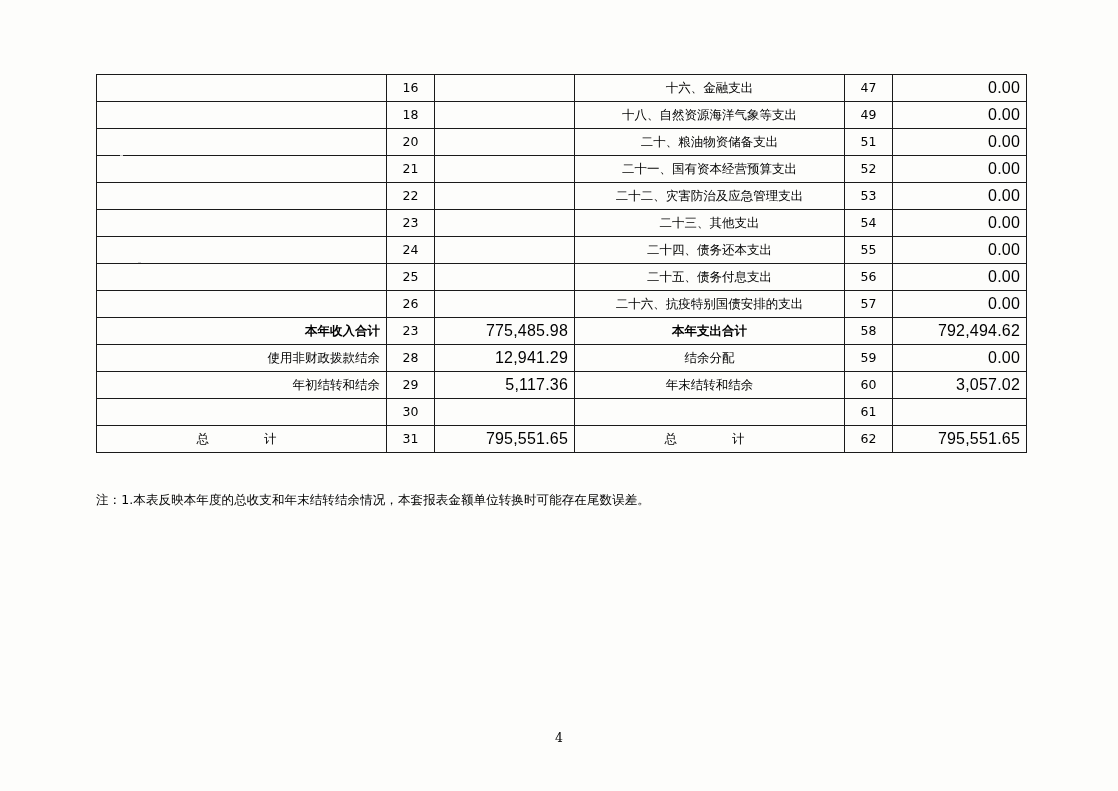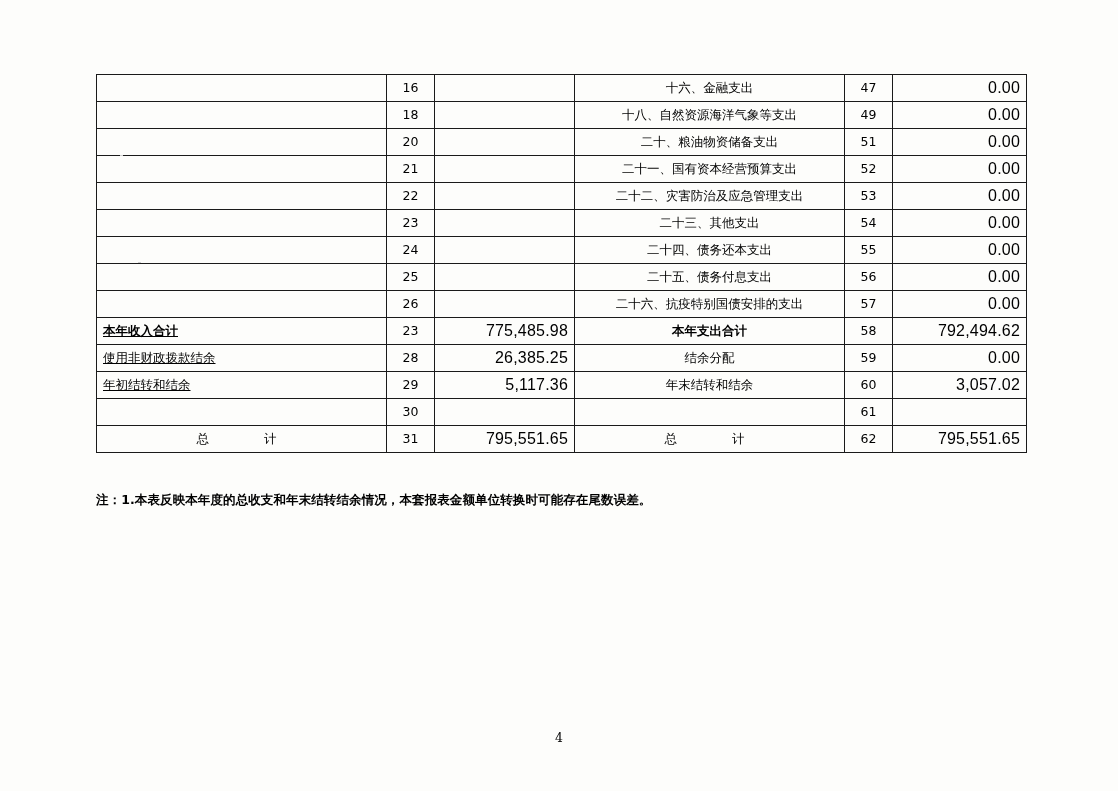--- a/index.html
+++ b/index.html
@@ -60,39 +60,38 @@
     font-size: 16px;
     letter-spacing: 0.2px;
     padding-right: 8px;
   }
   td.lbl-right {
     text-align: center;
     padding-left: 10px;
     font-size: 12.5px;
   }
   td.lbl-left {
-    text-align: left;
-    font-size: 12.5px;
-    text-decoration: underline;
+    text-align: right;
+    font-size: 12.5px;
   }
   .bold { font-weight: bold; }
   .center { text-align: center; }
   .total-label {
     text-align: center;
     font-weight: normal;
     letter-spacing: 10px;
     padding-left: 10px;
   }
   .note {
     position: absolute;
     left: 96px;
     top: 492px;
     width: 940px;
     font-size: 12.5px;
-    font-weight: bold;
+    font-weight: normal;
     letter-spacing: 0.1px;
   }
   .page-number {
     position: absolute;
     left: 0;
     top: 730px;
     width: 1118px;
     text-align: center;
     font-size: 12.5px;
     font-family: "DejaVu Serif", "Liberation Serif", serif;
@@ -210,21 +209,21 @@
           <td class="num">23</td>
           <td class="val">775,485.98</td>
           <td class="lbl-right bold center">本年支出合计</td>
           <td class="num">58</td>
           <td class="val">792,494.62</td>
         </tr>
 
         <tr>
           <td class="lbl-left">使用非财政拨款结余</td>
           <td class="num">28</td>
-          <td class="val">26,385.25</td>
+          <td class="val">12,941.29</td>
           <td class="lbl-right">结余分配</td>
           <td class="num">59</td>
           <td class="val">0.00</td>
         </tr>
 
         <tr>
           <td class="lbl-left">年初结转和结余</td>
           <td class="num">29</td>
           <td class="val">5,117.36</td>
           <td class="lbl-right">年末结转和结余</td>

